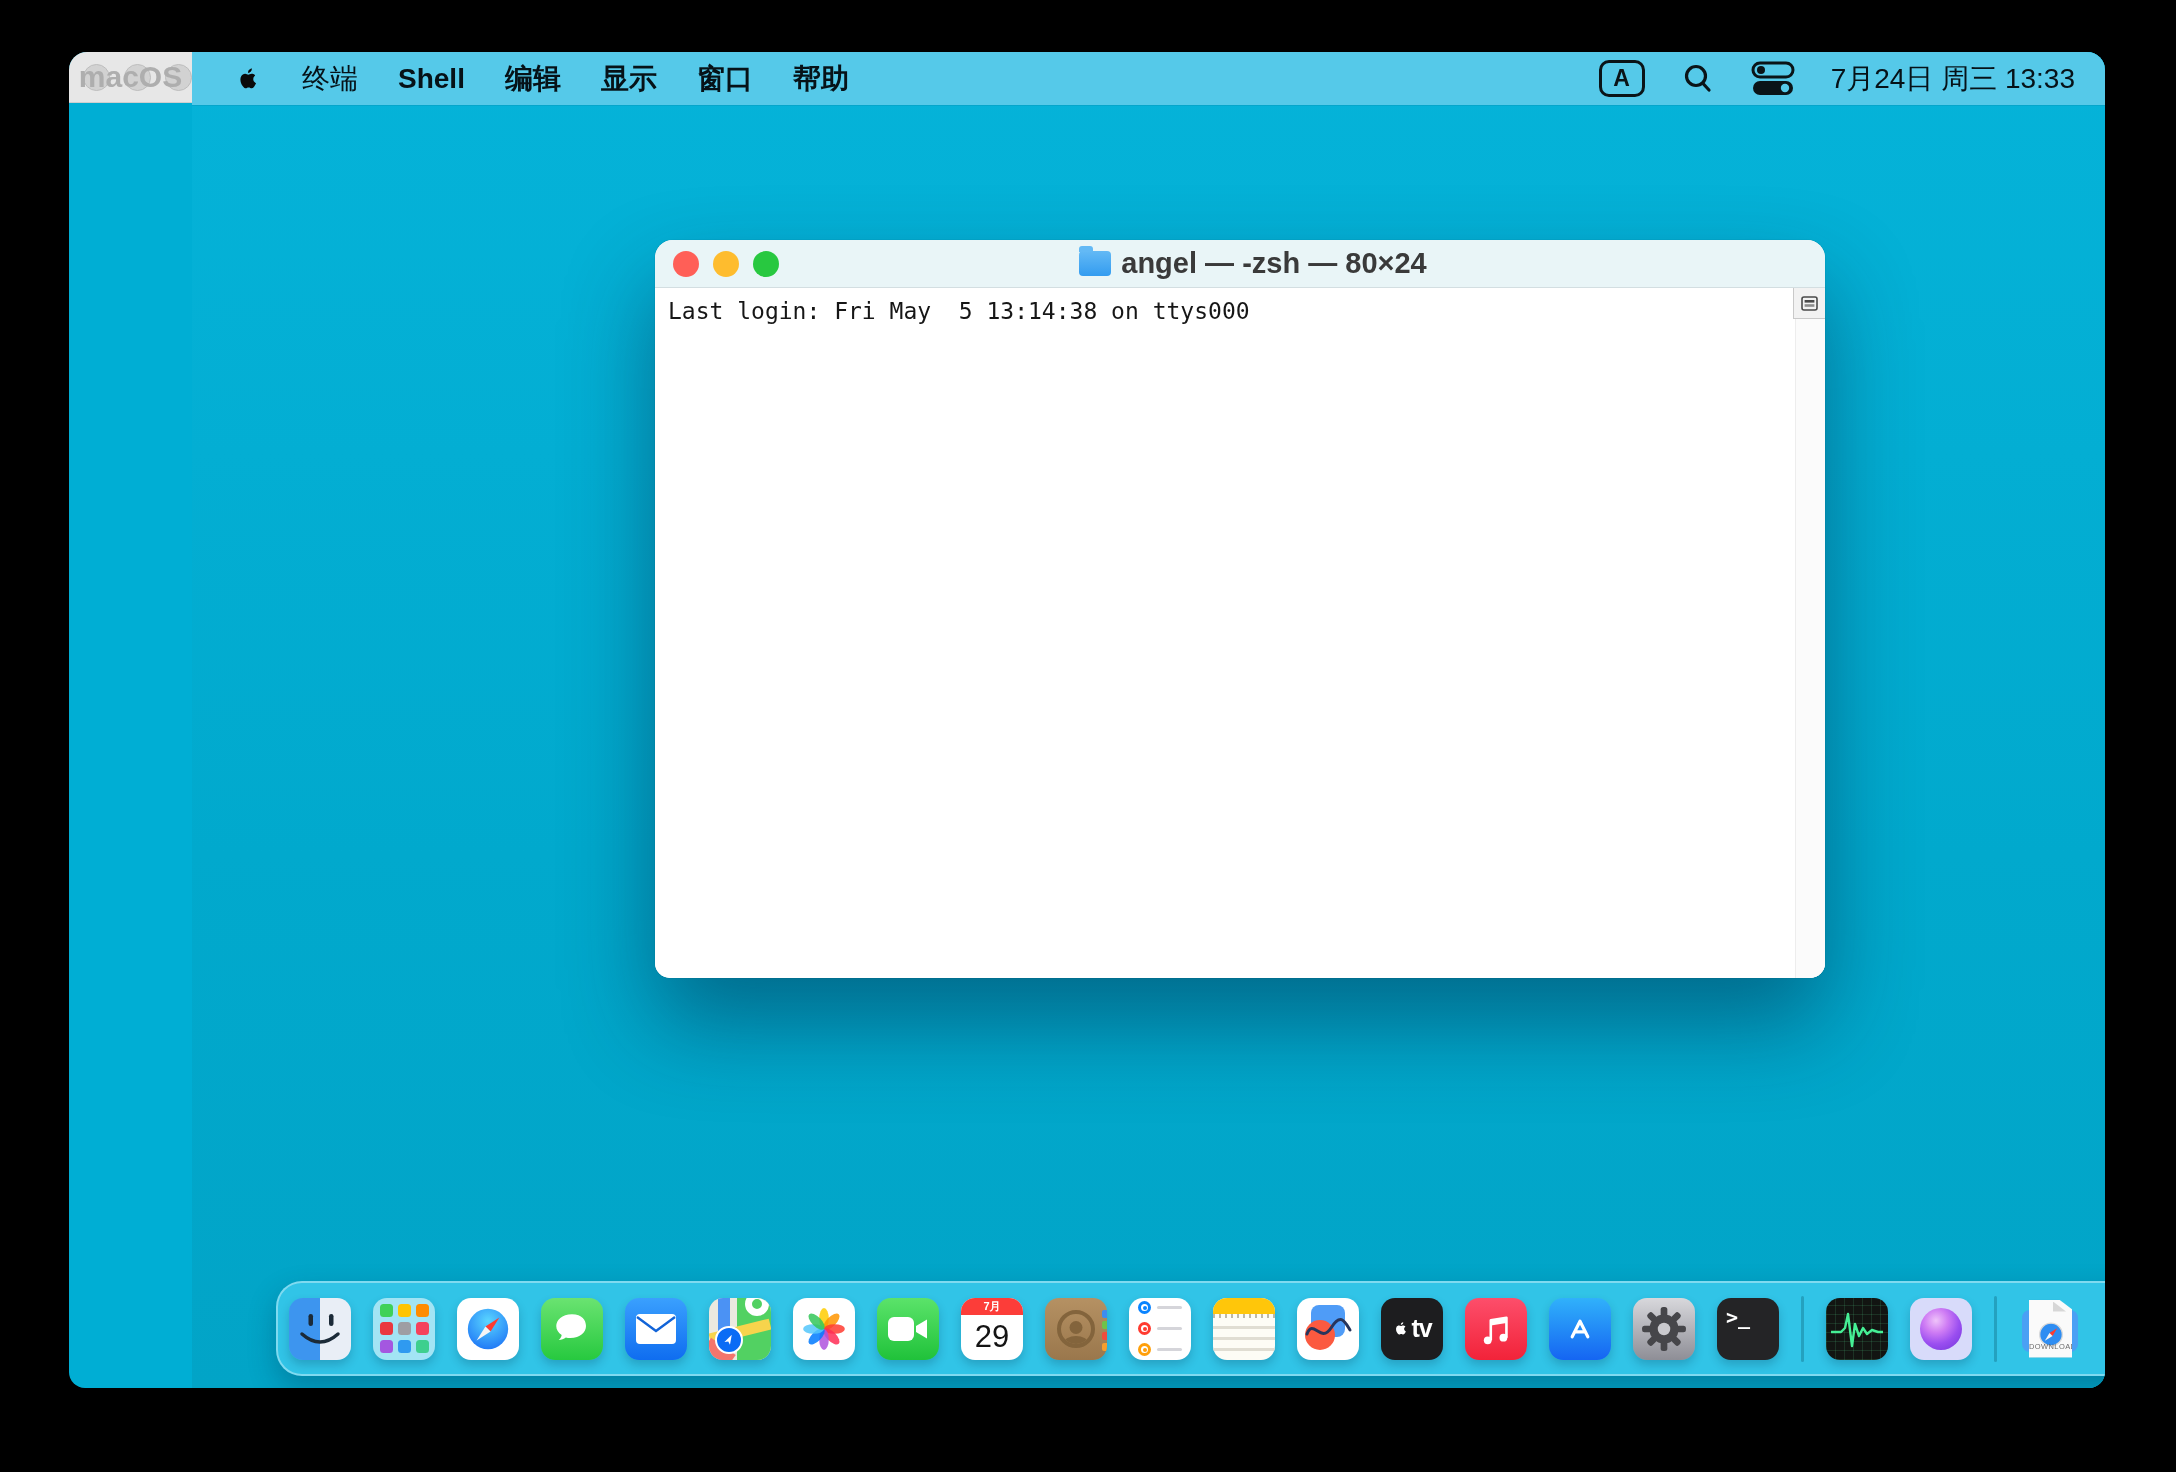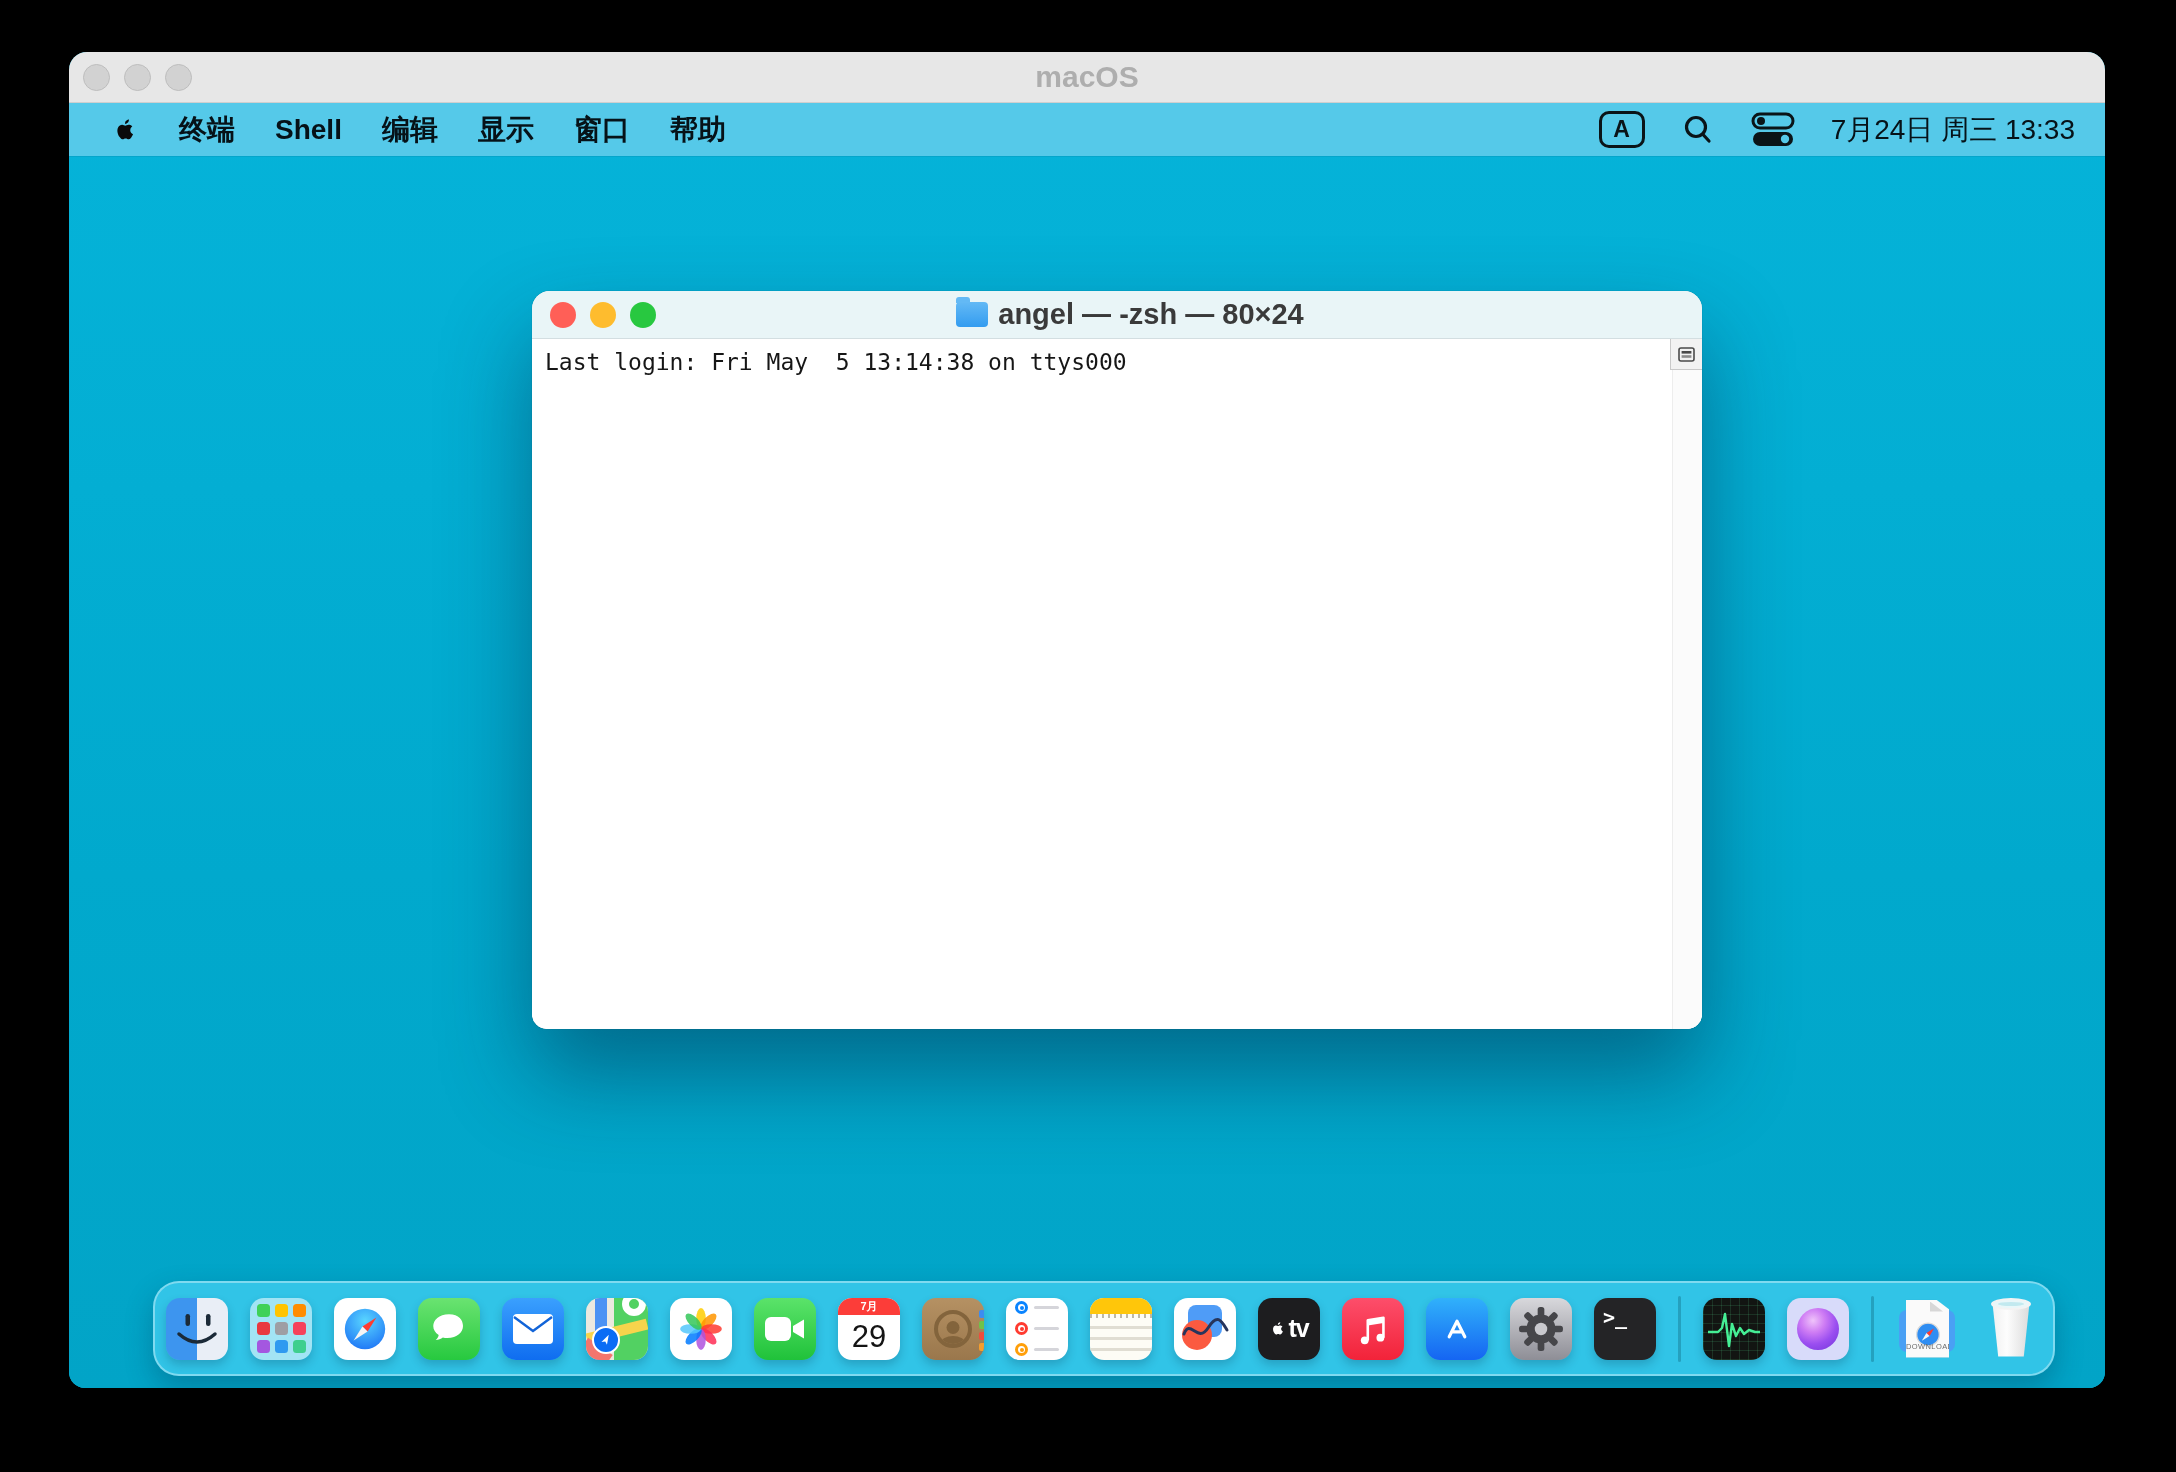--- a/index.html
+++ b/index.html
@@ -3,40 +3,40 @@
 <meta charset="utf-8">
 <style>
   * { margin:0; padding:0; box-sizing:border-box; }
   html,body { width:2176px; height:1472px; background:#000; overflow:hidden;
               font-family:"Liberation Sans","DejaVu Sans",sans-serif; }
   body { position:relative; }
 
   
   .vm-frame { position:absolute; left:69px; top:52px; width:2036px; height:1336px;
               border-radius:18px 18px 16px 16px; overflow:hidden; background:#00aed4;
-              display:flex; flex-direction:column; }
+              display:flex; flex-direction:row; }
   .vm-titlebar { height:51px; background:#e7e7e7; border-bottom:1px solid #cfcfcf;
                  display:flex; align-items:center; position:relative; flex:0 0 auto; }
   .vm-lights { display:flex; gap:14px; margin-left:14px; }
   .vm-dot { width:27px; height:27px; border-radius:50%; background:#d2d2d2; border:1px solid #bdbdbd; }
   .vm-title { position:absolute; left:0; right:0; text-align:center; font-size:30px;
               font-weight:700; color:#aeaeae; }
 
   
   .screen { flex:1; display:flex; flex-direction:column; position:relative;
             background:linear-gradient(180deg,#05b3d9 0%,#01a9cd 60%,#02a4c7 100%); }
 
   
   .menubar { height:53px; background:#55c9e9; display:flex; align-items:center;
              padding:0 30px 0 40px; flex:0 0 auto; box-shadow:0 1px 0 rgba(0,60,90,.10); }
   .menubar-left { display:flex; align-items:center; gap:40px; }
   .apple-wrap { width:30px; height:34px; display:flex; align-items:center; justify-content:center; }
   .apple-wrap svg { width:27px; height:31px; fill:#0a0a0a; }
   .menu-item { font-size:28px; color:#061218; font-weight:700; }
-  .menu-item.app-name { font-weight:700; }
+  .menu-item.app-name { font-weight:400; }
   .menubar-right { margin-left:auto; display:flex; align-items:center; gap:36px; }
   .input-source { width:46px; height:37px; border:3px solid #0a1418; border-radius:10px;
                   display:flex; align-items:center; justify-content:center;
                   font-size:23px; font-weight:700; color:#0a1418; }
   .status-icon svg { display:block; }
   .clock { font-size:28px; color:#061218; font-weight:500; white-space:pre; }
 
   
   .desktop { flex:1; position:relative; }
 

